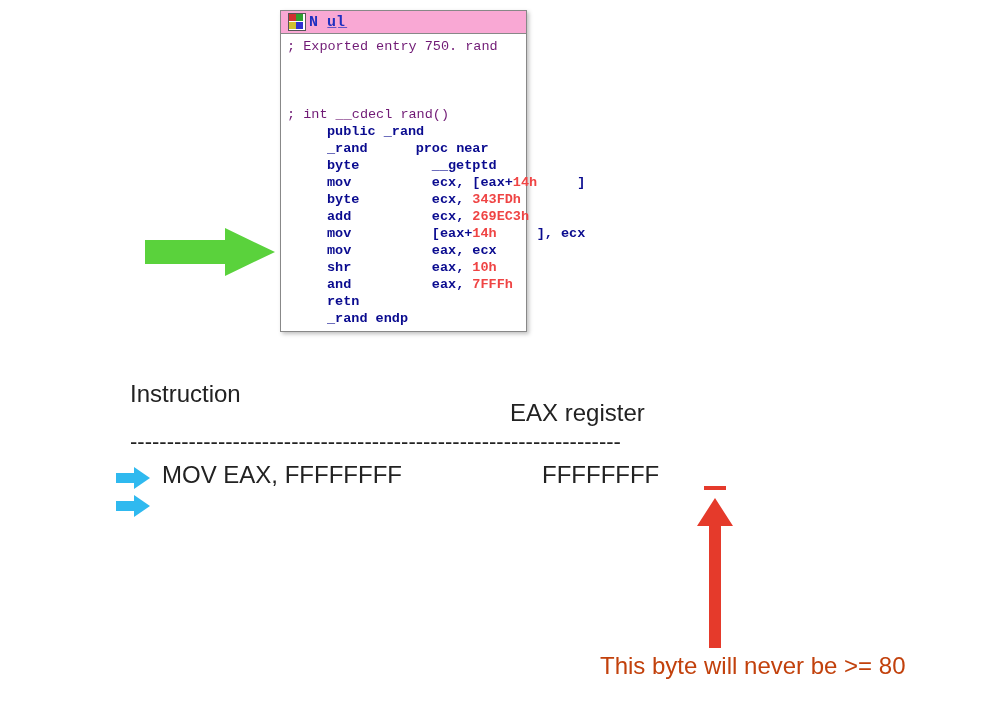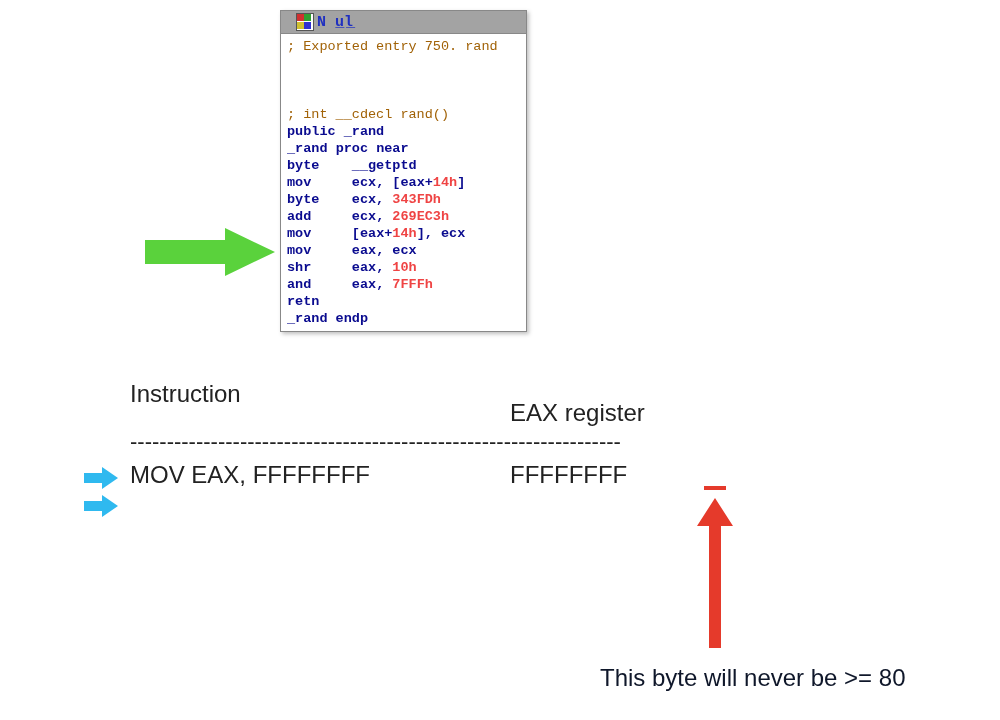--- a/index.html
+++ b/index.html
@@ -19,25 +19,25 @@
     left: 280px;
     top: 10px;
     width: 245px;
     height: 320px;
     background: #ffffff;
     border: 1px solid #888;
     box-shadow: 2px 2px 4px rgba(0,0,0,0.25);
   }
   .disasm-title {
     height: 22px;
-    background: #a3a3a3;
+    background: #f9a8d4;
     border-bottom: 1px solid #888;
     display: flex;
     align-items: center;
-    padding-left: 15px;
+    padding-left: 7px;
   }
   .title-icon-box {
     width: 16px;
     height: 16px;
     background: #ffffff;
     border: 1px solid #555;
     margin-right: 3px;
     display: inline-flex;
     flex-wrap: wrap;
   }
@@ -56,23 +56,23 @@
     letter-spacing: 0px;
   }
   .disasm-body {
     padding: 4px 6px 4px 6px;
     font-family: "Courier New", monospace;
     font-size: 13.5px;
     line-height: 17px;
     white-space: pre;
     color: #333;
   }
-  .c-nav  { color: #0a0b8f; }     
+  .c-nav  { color: #0a0b8f; margin-left: 40px; }     
   .c-grn  { color: #ef4444; }     
-  .c-gry  { color: #a16207; }     
+  .c-gry  { color: #701a75; }     
   .b { font-weight: bold; }
 
   
   .green-arrow {
     position: absolute;
     left: 145px;
     top: 228px;
     width: 130px;
     height: 48px;
   }
@@ -98,20 +98,21 @@
     margin-bottom: 6px;
     white-space: nowrap;
     overflow: hidden;
     font-size: 22px;
   }
   .inst-row {
     display: flex;
     align-items: flex-end;
     margin-bottom: 6px;
     position: relative;
+    margin-left: 32px;
   }
   .mini-arrow {
     width: 34px;
     height: 22px;
     flex: 0 0 34px;
     margin-left: -46px;
     margin-right: 12px;
   }
   .col-instr { width: 380px; }
   .col-eax   { flex: 1; position: relative; }
@@ -132,22 +133,22 @@
     left: 567px;
     top: 118px;
     width: 36px;
     height: 150px;
   }
 
   
   .red-caption {
     position: absolute;
     left: 470px;
-    top: 284px;
-    color: #0f172a;
+    top: 272px;
+    color: #c2410c;
     font-size: 24px;
     white-space: nowrap;
   }
 </style>
 </head>
 <body>
 
 <div class="disasm-window">
   <div class="disasm-title">
     <span class="title-icon-box">

